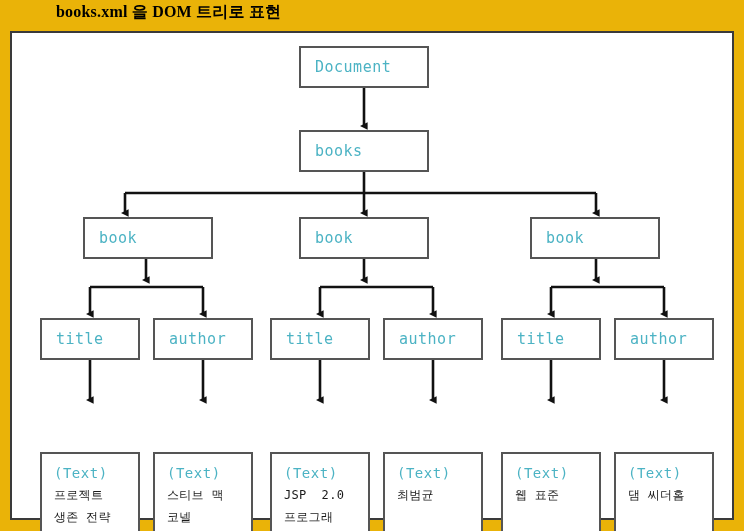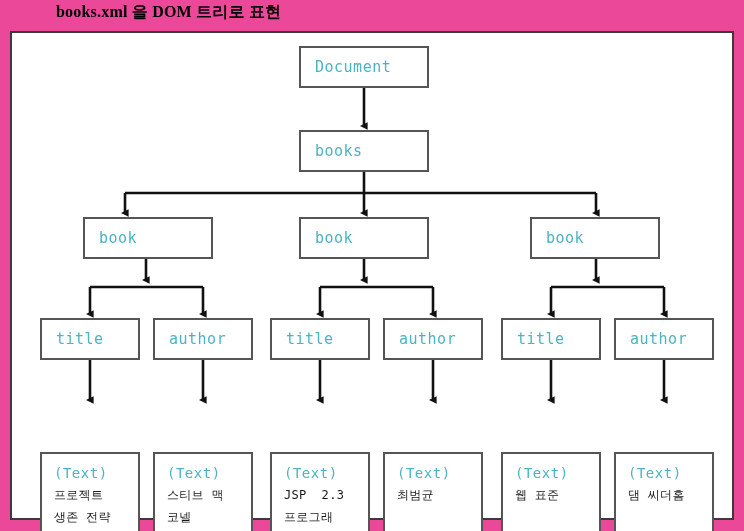--- a/index.html
+++ b/index.html
@@ -10,21 +10,21 @@
   body {
     width: 744px;
     height: 531px;
     font-family: "Liberation Sans", sans-serif;
     overflow: hidden;
   }
   #stage {
     position: relative;
     width: 744px;
     height: 531px;
-    background: #ec4899;
+    background: #eab308;
   }
   
   #caption {
     position: absolute;
     left: 56px;
     top: 2px;
     font-family: "Liberation Serif", "DejaVu Serif", serif;
     font-size: 16px;
     font-weight: 700;
     color: #000000;
@@ -165,21 +165,21 @@
   </div>
 
   <div class="node textnode" style="left:153px; top:404px; width:100px; height:98px;">
     <span class="tlabel">(Text)</span>
     <span class="tline">스티브 맥</span>
     <span class="tline">코넬</span>
   </div>
 
   <div class="node textnode" style="left:270px; top:404px; width:100px; height:98px;">
     <span class="tlabel">(Text)</span>
-    <span class="tline">JSP  2.3</span>
+    <span class="tline">JSP  2.0</span>
     <span class="tline">프로그래</span>
   </div>
 
   <div class="node textnode" style="left:383px; top:404px; width:100px; height:98px;">
     <span class="tlabel">(Text)</span>
     <span class="tline">최범균</span>
     <span class="tline"></span>
   </div>
 
   <div class="node textnode" style="left:501px; top:404px; width:100px; height:98px;">

